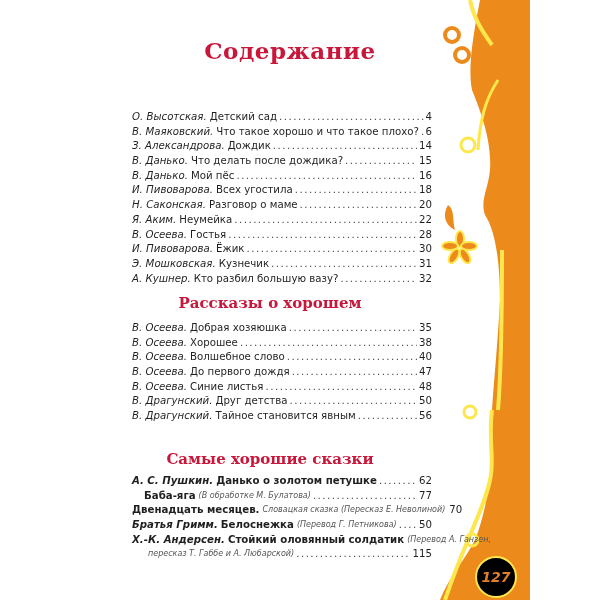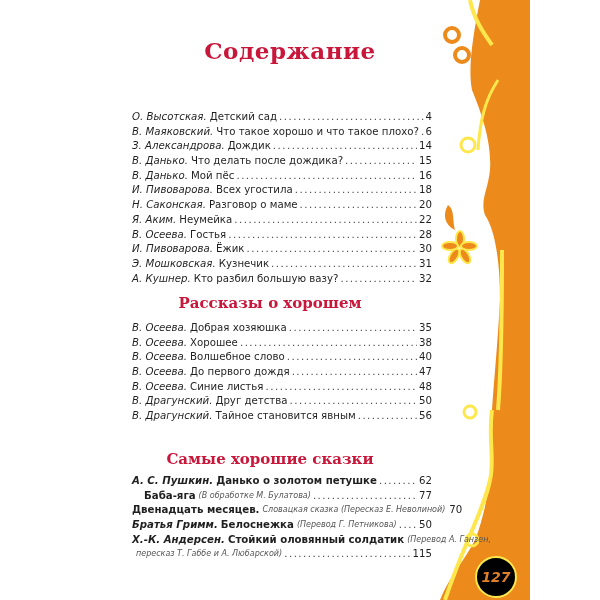--- a/index.html
+++ b/index.html
@@ -15,21 +15,21 @@
   .toc { position:absolute; left:132px; width:300px; }
   .row { display:flex; align-items:flex-start; height:14.7px; font-size:10.2px; line-height:14.7px; white-space:nowrap; }
   .row .author { font-style:italic; }
   .row .work { margin-left:3px; }
   .row .note { font-style:italic; font-size:8px; color:#555; margin-left:3px; }
   .row .dots { flex:1; overflow:hidden; margin:0 2px; color:#444; letter-spacing:1.5px; }
   .row .dots::after { content:"........................................................................................................................"; }
   .row .page-no { text-align:right; }
   .toc.tales .row .work { font-weight:bold; }
   .toc.tales .row .author { font-weight:bold; }
-  .toc.tales .row.cont .note { margin-left:4px; }
+  .toc.tales .row.cont .note { margin-left:16px; }
   .page-badge { position:absolute; left:475px; top:556px; width:38px; height:38px; border-radius:50%;
            background:#000000; border:2px solid #fde74c; text-align:center; line-height:38px;
            font-family:"DejaVu Sans", sans-serif; font-weight:bold; font-style:italic; font-size:14px; color:#e0812a; }
 </style>
 </head>
 <body>
 
 <div class="page">
 
   <svg class="border-deco" viewBox="0 0 90 600" preserveAspectRatio="none">

